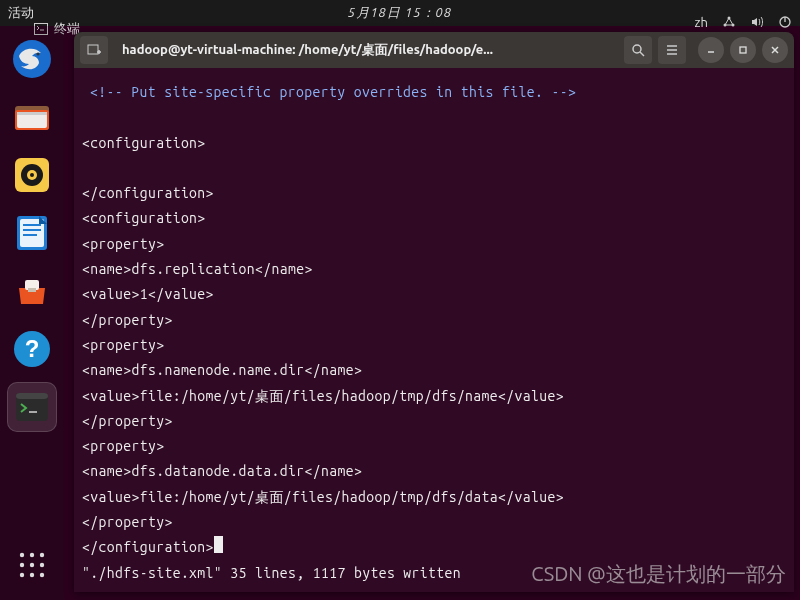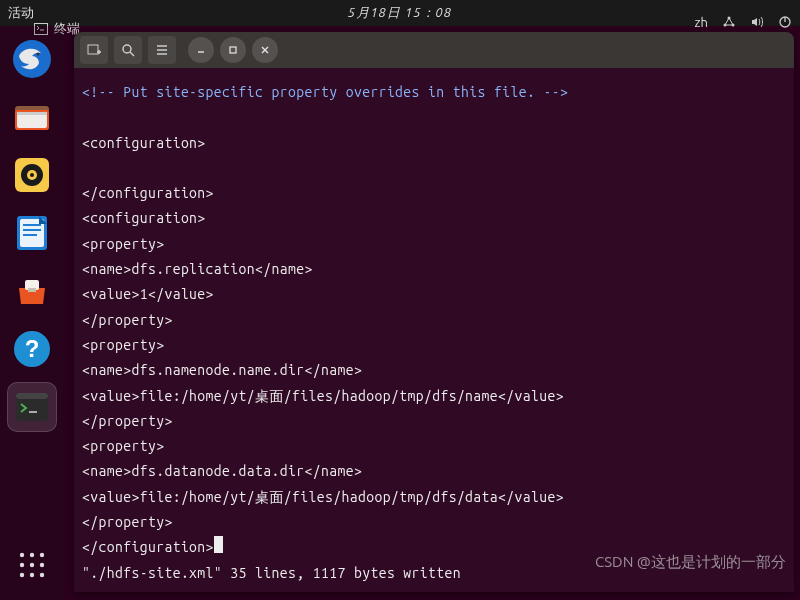--- a/index.html
+++ b/index.html
@@ -14,22 +14,22 @@
 .dock-item.active { background:rgba(255,255,255,0.12); box-shadow:inset 0 0 0 1px rgba(255,255,255,0.15); }
 .dock-apps { width:50px; height:50px; display:flex; align-items:center; justify-content:center; margin-top:auto; margin-bottom:10px; }
 .term-window { position:absolute; left:74px; top:32px; width:720px; height:560px; background:#300a24; border-radius:8px 8px 0 0; box-shadow:0 2px 10px rgba(0,0,0,0.5); overflow:hidden; }
 .titlebar { height:36px; background:#3b3735; display:flex; align-items:center; padding:0 6px; gap:6px; }
 .tb-btn { width:28px; height:28px; border-radius:4px; background:#4a4644; display:flex; align-items:center; justify-content:center; color:#ddd; }
 .tb-btn.round { width:26px; height:26px; border-radius:50%; background:#55514f; }
 .tb-title { flex:1; color:#eee; font-family:"Ubuntu",sans-serif; font-size:13px; font-weight:bold; padding:0 8px; white-space:nowrap; overflow:hidden; text-overflow:ellipsis; }
 .tb-right { display:flex; gap:6px; margin-left:6px; }
 .term-body { padding:12px 8px; color:#eee; font-size:14px; line-height:25.3px; letter-spacing:0.4px; white-space:pre; font-family:"Ubuntu Mono","DejaVu Sans Mono",monospace; }
 .cursor { display:inline-block; width:9px; height:17px; background:#eee; vertical-align:text-bottom; margin-bottom:2px; }
-.blue { color:#8ab4f8; }
-.watermark { position:absolute; right:14px; bottom:28px; color:rgba(210,210,210,0.65); font-family:"Ubuntu",sans-serif; font-size:15px; }
+.blue { color:#8ab4f8;margin-left:8px; }
+.watermark { position:absolute; right:14px; bottom:12px; color:rgba(210,210,210,0.65); font-family:"Ubuntu",sans-serif; font-size:20px; }
 svg { display:block; }
 </style>
 </head>
 <body>
 
 <div class="topbar">
   <div class="left">
     <span>活动</span>
     <span style="display:flex;align-items:center;gap:6px;margin-top:31px;">
       <span class="icon">
@@ -141,20 +141,21 @@
 
 <div class="term-window">
   <div class="titlebar">
     <div class="tb-btn">
         <svg width="16" height="16" viewBox="0 0 16 16">
           <rect x="2" y="3" width="10" height="9" fill="none" stroke="#ccc"></rect>
           <line x1="11" y1="10" x2="15" y2="10" stroke="#ccc" stroke-width="1.5"></line>
           <line x1="13" y1="8" x2="13" y2="12" stroke="#ccc" stroke-width="1.5"></line>
         </svg>
       </div>
+    <div class="tb-title">hadoop@yt-virtual-machine: /home/yt/桌面/files/hadoop/e...</div>
     <div class="tb-btn">
         <svg width="16" height="16" viewBox="0 0 16 16">
           <circle cx="7" cy="7" r="4" fill="none" stroke="#ccc" stroke-width="1.5"></circle>
           <line x1="10" y1="10" x2="14" y2="14" stroke="#ccc" stroke-width="1.5"></line>
         </svg>
       </div>
     <div class="tb-btn">
         <svg width="16" height="16" viewBox="0 0 16 16">
           <line x1="3" y1="4" x2="13" y2="4" stroke="#ccc" stroke-width="1.5"></line>
           <line x1="3" y1="8" x2="13" y2="8" stroke="#ccc" stroke-width="1.5"></line>

